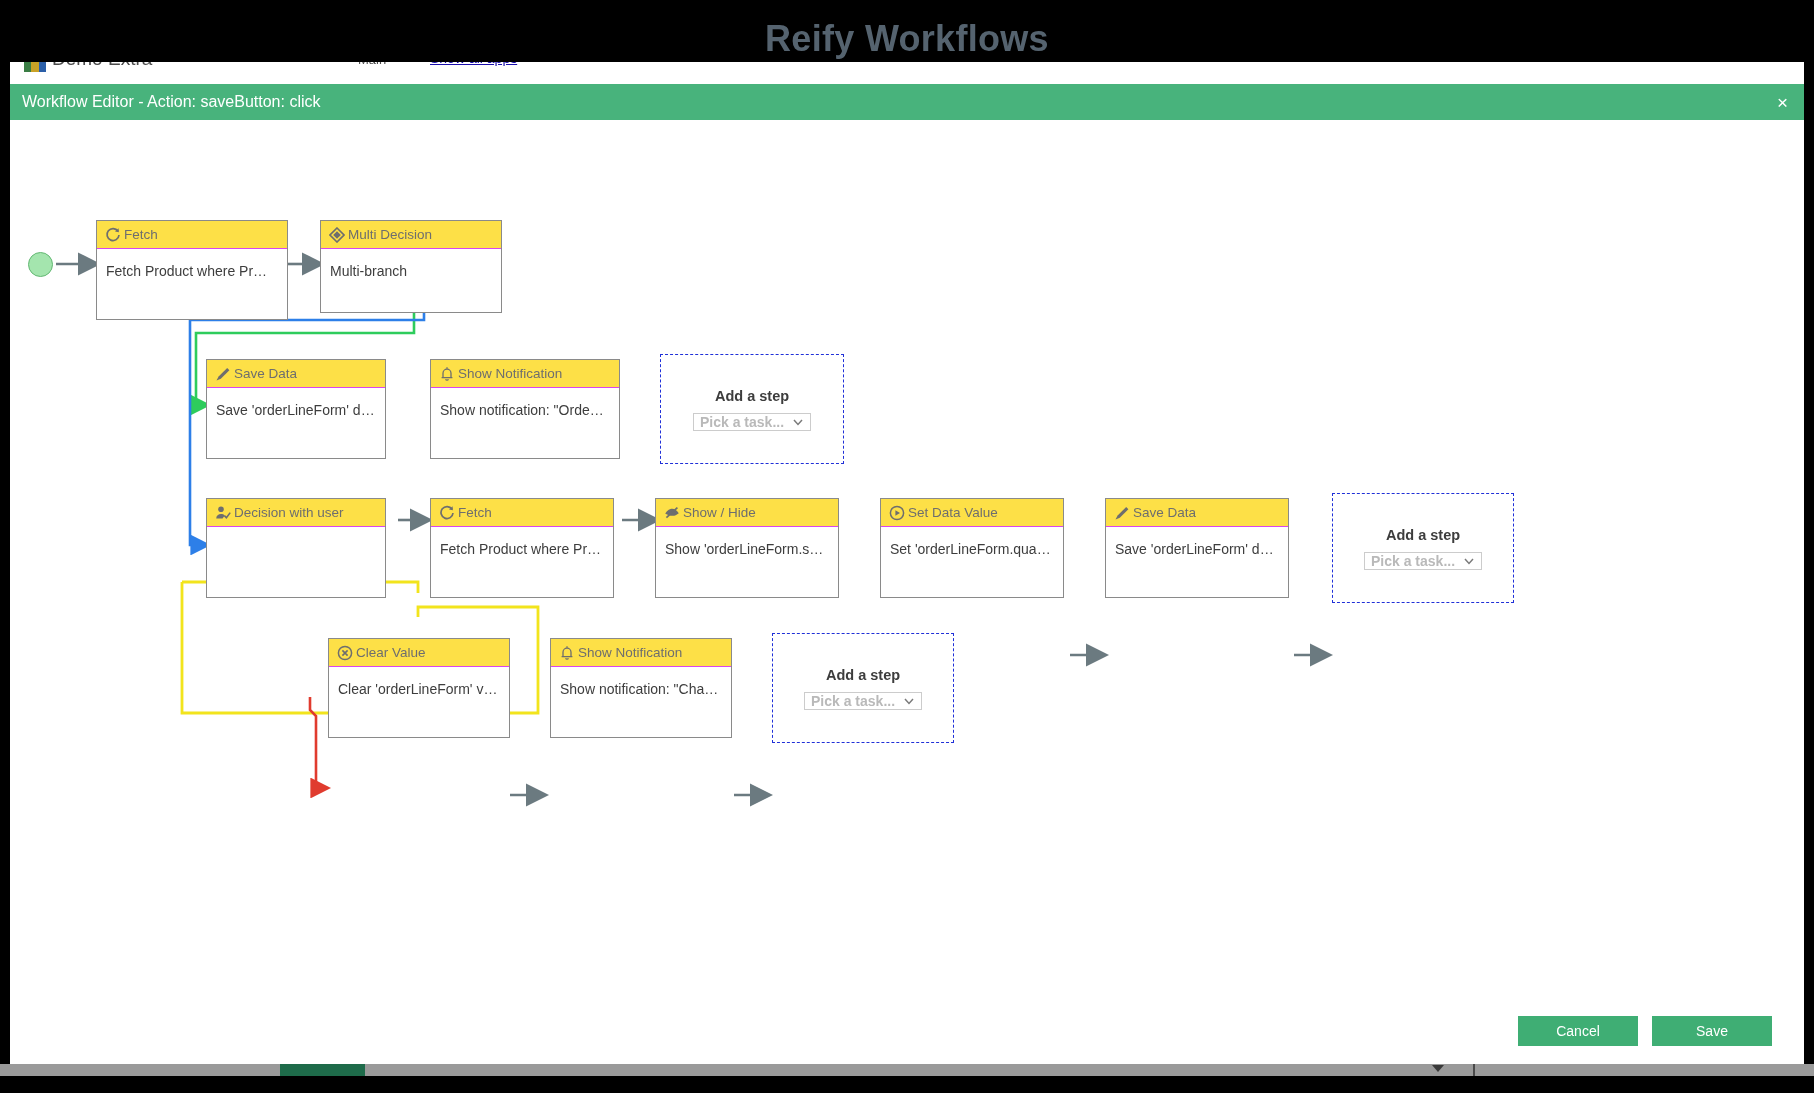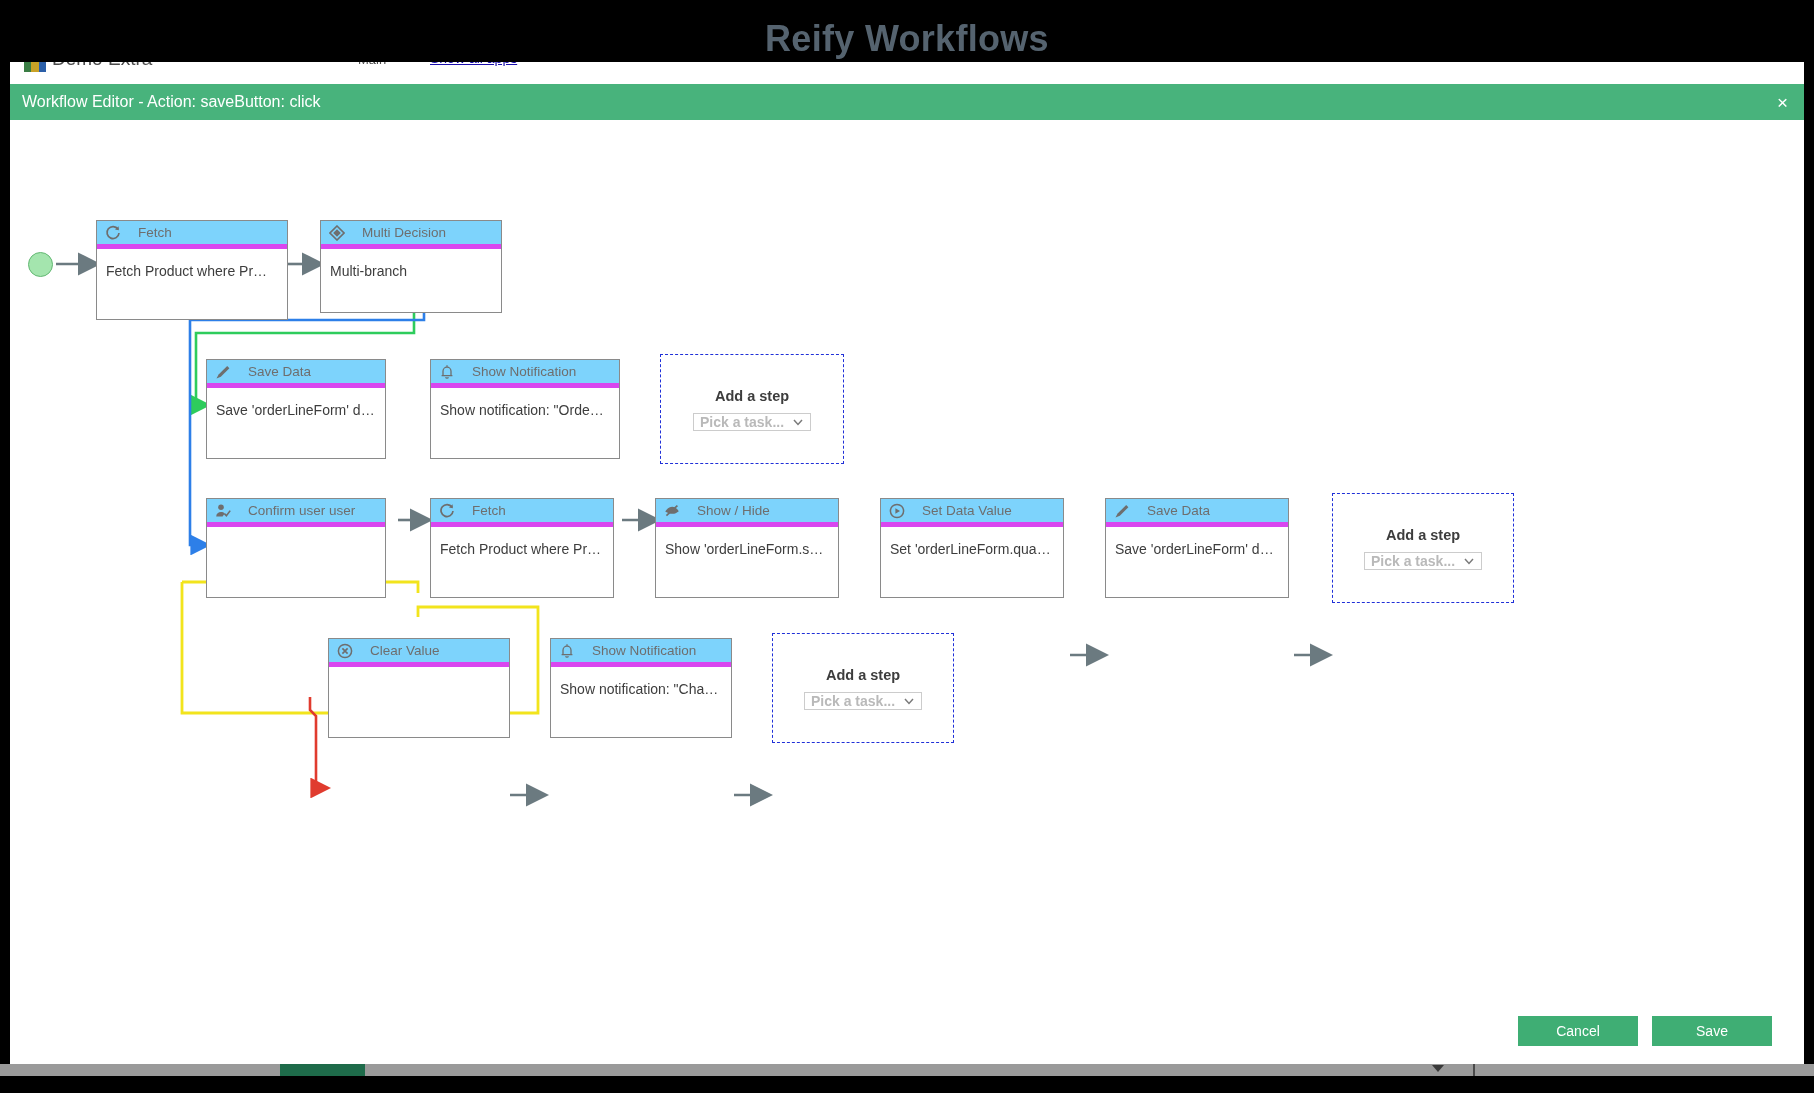--- a/index.html
+++ b/index.html
@@ -86,23 +86,23 @@
 
   
   .node {
     position: absolute;
     background: #ffffff;
     border: 1px solid #8a8a8a;
     display: flex; flex-direction: column;
   }
   .node-head {
     height: 28px; flex: 0 0 28px;
-    background: #7dd3fc;
-    border-bottom: 5px solid #d946ef;
-    display: flex; align-items: center; gap: 17px;
+    background: #fde047;
+    border-bottom: 1px solid #d946ef;
+    display: flex; align-items: center; gap: 3px;
     padding: 0 8px;
   }
   .node-head .ico { width: 16px; height: 16px; flex: 0 0 16px; display: block; }
   .node-head .ttl { font-size: 13.5px; color: #6e6e6e; white-space: nowrap; }
   .node-body {
     flex: 1 1 auto; position: relative;
     padding: 14px 9px 0 9px;
   }
   .node-body .txt {
     font-size: 14px; color: #3d3d3d; white-space: nowrap;
@@ -280,21 +280,21 @@
           </div>
         </div>
 
         <div class="node" style="left:196px; top:378px; width:180px; height:100px;">
           <div class="node-head">
             <svg class="ico" viewBox="0 0 16 16">
               <circle cx="6" cy="4.2" r="2.8" fill="#6e6e6e"></circle>
               <path d="M1.2 13.6 c0-3 2.2-4.6 4.8-4.6 c1.5 0 2.8.5 3.7 1.4 L7.6 13.6 z" fill="#6e6e6e"></path>
               <path d="M9.4 10.6 L11.4 12.8 L15.2 7.6" fill="none" stroke="#6e6e6e" stroke-width="1.6"></path>
             </svg>
-            <span class="ttl">Confirm user user</span>
+            <span class="ttl">Decision with user</span>
           </div>
           <div class="node-body">
             <span class="txt"></span>
           </div>
         </div>
 
         <div class="node" style="left:420px; top:378px; width:184px; height:100px;">
           <div class="node-head">
             <svg class="ico" viewBox="0 0 16 16">
               <path d="M13 4.2A6 6 0 1 0 14 8" fill="none" stroke="#6e6e6e" stroke-width="1.7"></path>
@@ -356,20 +356,23 @@
         </div>
 
         <div class="node" style="left:318px; top:518px; width:182px; height:100px;">
           <div class="node-head">
             <svg class="ico" viewBox="0 0 16 16">
               <circle cx="8" cy="8" r="6.6" fill="none" stroke="#6e6e6e" stroke-width="1.5"></circle>
               <path d="M5.4 5.4 L10.6 10.6 M10.6 5.4 L5.4 10.6" stroke="#6e6e6e" stroke-width="1.6"></path>
             </svg>
             <span class="ttl">Clear Value</span>
           </div>
+          <div class="node-body">
+            <span class="txt">Clear 'orderLineForm' va…</span>
+          </div>
         </div>
 
         <div class="node" style="left:540px; top:518px; width:182px; height:100px;">
           <div class="node-head">
             <svg class="ico" viewBox="0 0 16 16">
               <path d="M8 1.2 V2.4 M4 11.6 V7.2 a4 4 0 0 1 8 0 v4.4 M2.6 11.6 h10.8 M6.6 13.2 a1.5 1.5 0 0 0 2.8 0" fill="none" stroke="#6e6e6e" stroke-width="1.3"></path>
             </svg>
             <span class="ttl">Show Notification</span>
           </div>
           <div class="node-body">

